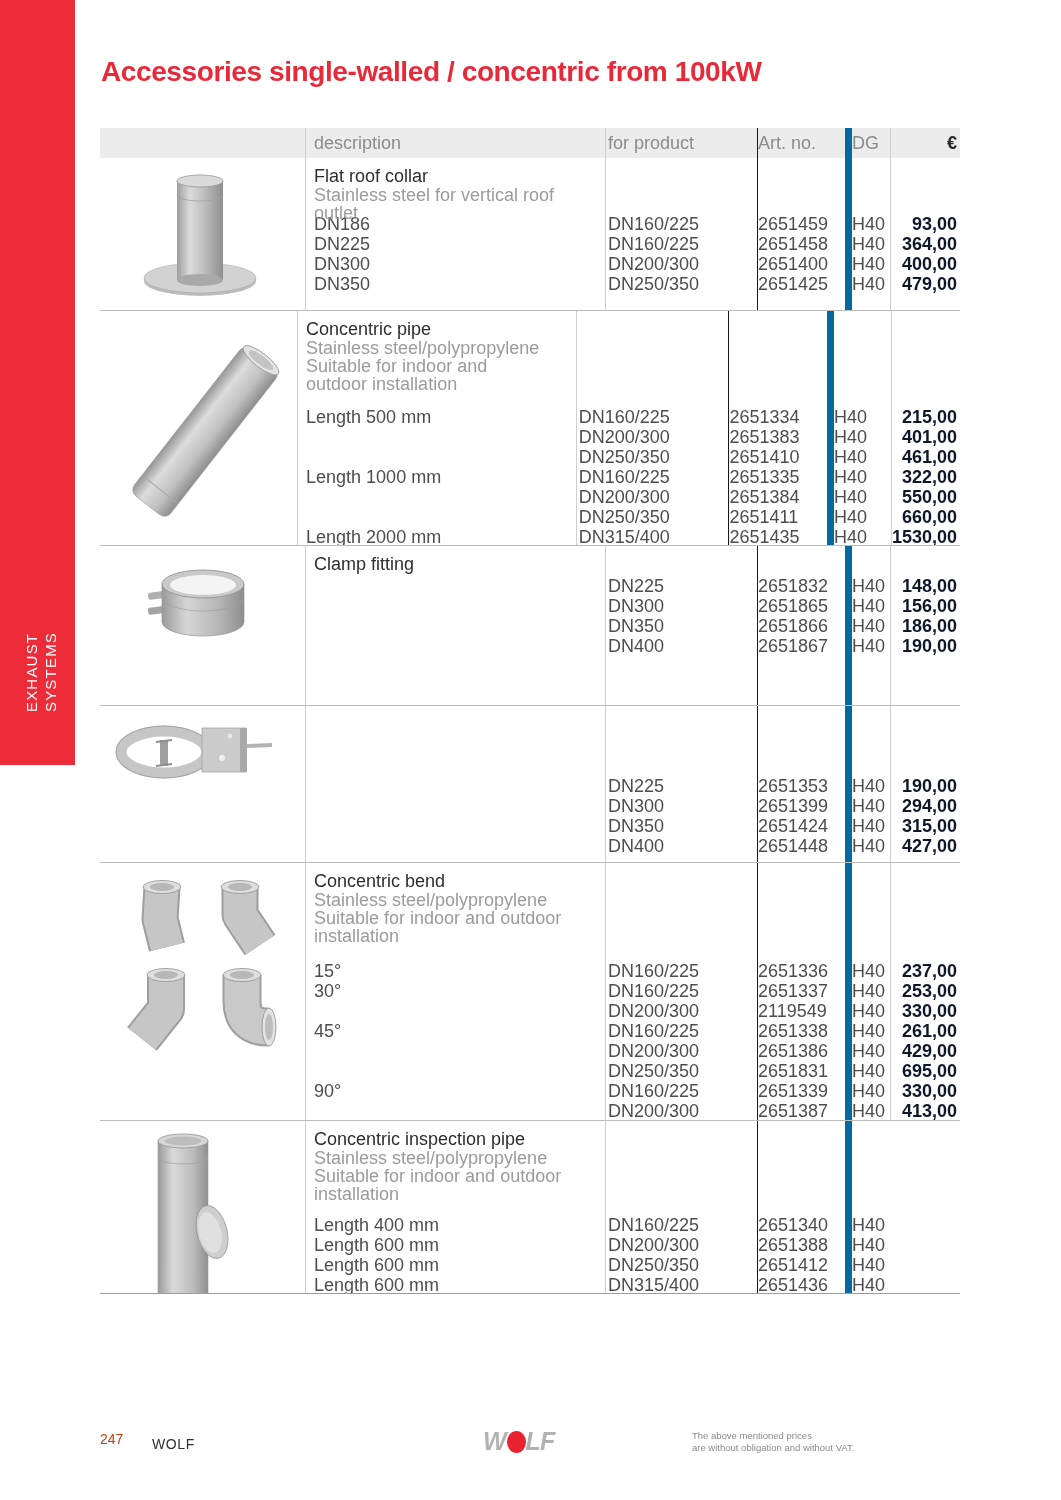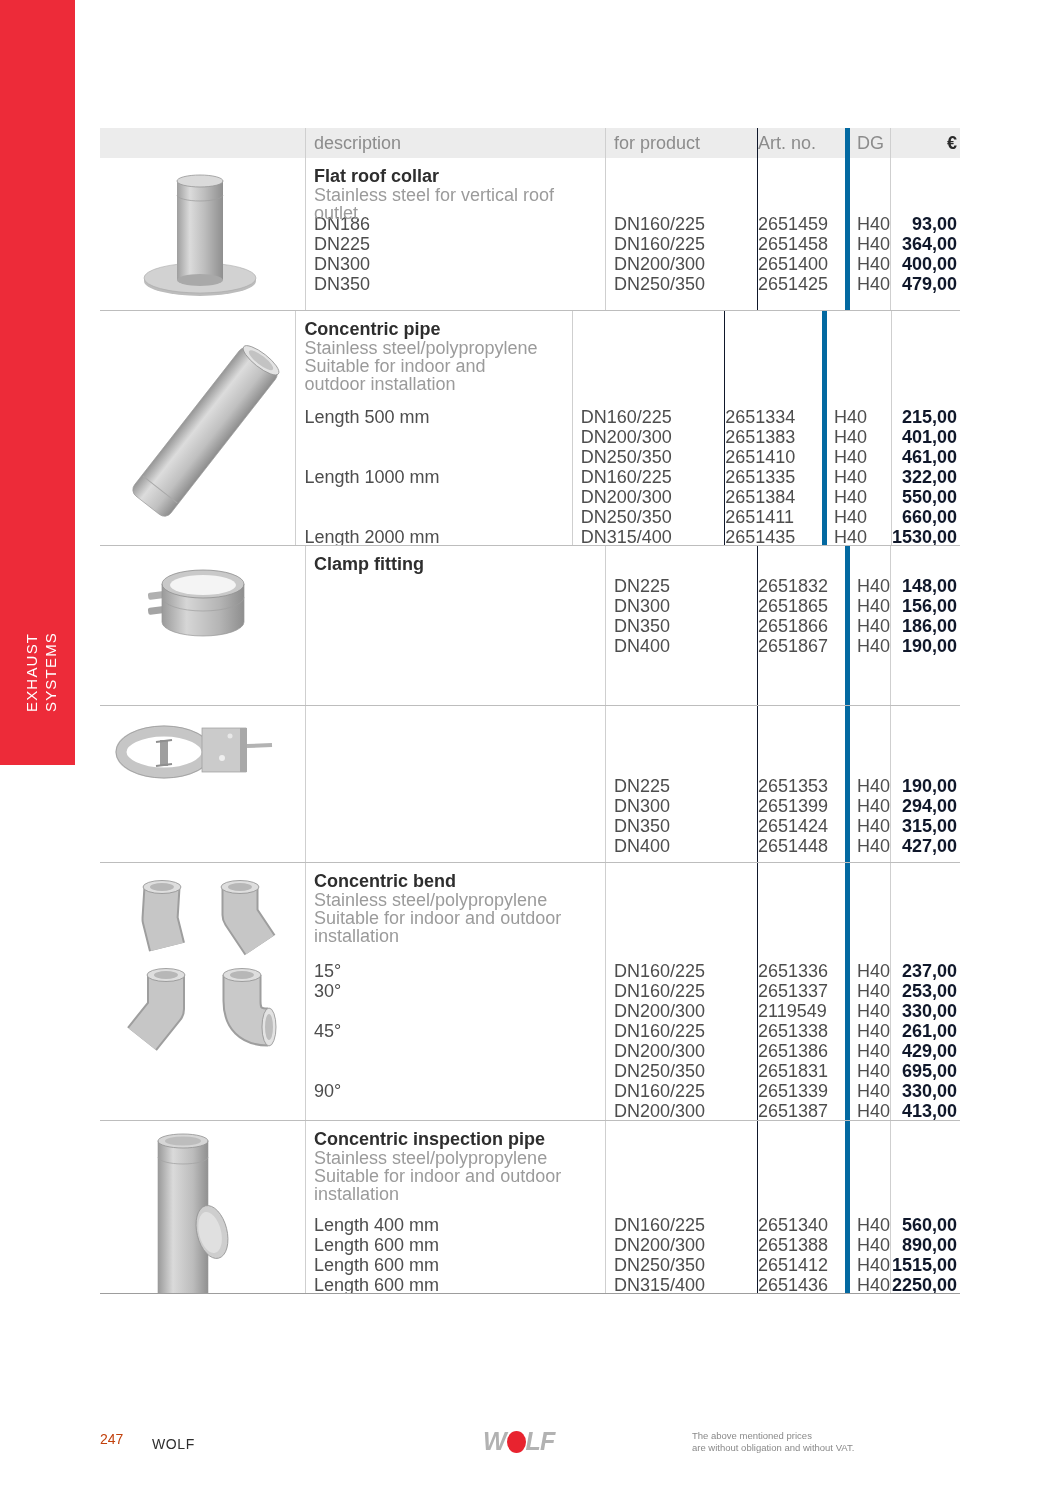--- a/index.html
+++ b/index.html
@@ -16,34 +16,34 @@
   .title { position:absolute; left:101px; top:56px; color:#e8293a; font-size:28px;
            font-weight:bold; letter-spacing:-0.4px; }
 
   
   .table { position:absolute; left:100px; top:128px; width:860px; font-size:18px; color:#4d4d4d; }
   .thead { display:flex; height:30px; background:#ececec; color:#8c8c8c; align-items:center; }
   .thead > div { height:30px; line-height:30px; }
 
   .c-img  { width:205px; position:relative; }
   .c-desc { width:300px; border-left:1px solid #cfcfcf; padding-left:8px; position:relative; }
-  .c-for  { width:152px; border-left:1px solid #cfcfcf; padding-left:8px; }
+  .c-for  { width:152px; border-left:1px solid #cfcfcf; padding-left:2px; }
   .c-art  { width:88px;  border-left:1px solid #0f172a; padding-left:0; }
-  .c-dg   { width:45px;  border-left:5px solid #0369a1; padding-left:7px; }
+  .c-dg   { width:45px;  border-left:7px solid #0369a1; }
   .c-eur  { width:70px;  border-left:1px solid #cfcfcf; text-align:right; padding-right:3px; }
   .thead .c-eur { font-weight:bold; color:#2b2b2b; }
 
   #sections { border-bottom:1px solid #9d9d9d; }
   .section { display:flex; border-top:1px solid #bdbdbd; overflow:hidden; }
   .section.first { border-top:none; }
   .section .rows { padding-top:var(--gap); }
   .r { height:20px; line-height:20px; white-space:nowrap; }
   .r.price { font-weight:bold; color:#0f172a; }
   .sec-head { position:absolute; top:9px; left:8px; right:4px; }
-  .sec-title { font-weight:bold; color:#2e2e2e; line-height:19px; }
+  .sec-title { font-weight:normal; color:#2e2e2e; line-height:19px; }
   .sec-sub { color:#9b9b9b; line-height:18px; }
   .c-img svg { position:absolute; left:0; top:6px; }
 
   
   .footer-pageno { position:absolute; left:100px; top:1431px; font-size:14px; color:#c2410c; }
   .footer-brand  { position:absolute; left:152px; top:1436px; font-size:14px; font-weight:normal;
                    letter-spacing:0.6px; color:#2e2e2e; }
   .footer-logo { position:absolute; left:483px; top:1427px; font-size:25px; font-style:italic;
                  font-weight:bold; color:#b2b2b2; letter-spacing:-1px; white-space:nowrap; }
   .logo-dot { display:inline-block; width:19px; height:22px; background:#e8232f; border-radius:50%;
@@ -55,20 +55,21 @@
 
 <div class="page">
 
   <div class="sidebar">
     <div class="sidebar-label">
       <div>EXHAUST</div>
       <div>SYSTEMS</div>
     </div>
   </div>
 
+  <h1 class="title">Accessories single-walled / concentric from 100kW</h1>
 
   <div class="table">
     <div class="thead">
       <div class="c-img"></div>
       <div class="c-desc">description</div>
       <div class="c-for">for product</div>
       <div class="c-art">Art. no.</div>
       <div class="c-dg">DG</div>
       <div class="c-eur">€</div>
     </div>
@@ -495,28 +496,20 @@
             </div>
           </div>
     <div class="c-dg">
             <div class="rows">
               <div class="r">H40</div>
               <div class="r">H40</div>
               <div class="r">H40</div>
               <div class="r">H40</div>
             </div>
           </div>
-    <div class="c-eur">
-            <div class="rows">
-              <div class="r price">560,00</div>
-              <div class="r price">890,00</div>
-              <div class="r price">1515,00</div>
-              <div class="r price">2250,00</div>
-            </div>
-          </div>
   </div>
       </div>
   </div>
 
   <div class="footer-pageno">247</div>
   <div class="footer-brand">WOLF</div>
   <div class="footer-logo"><span>W</span><span class="logo-dot"></span><span>LF</span></div>
   <div class="footer-note">
     <div>The above mentioned prices</div>
     <div>are without obligation and without VAT.</div>

